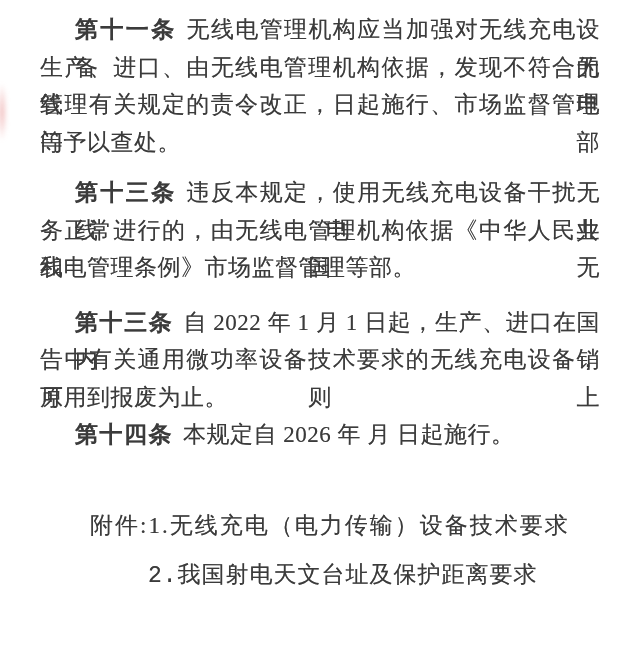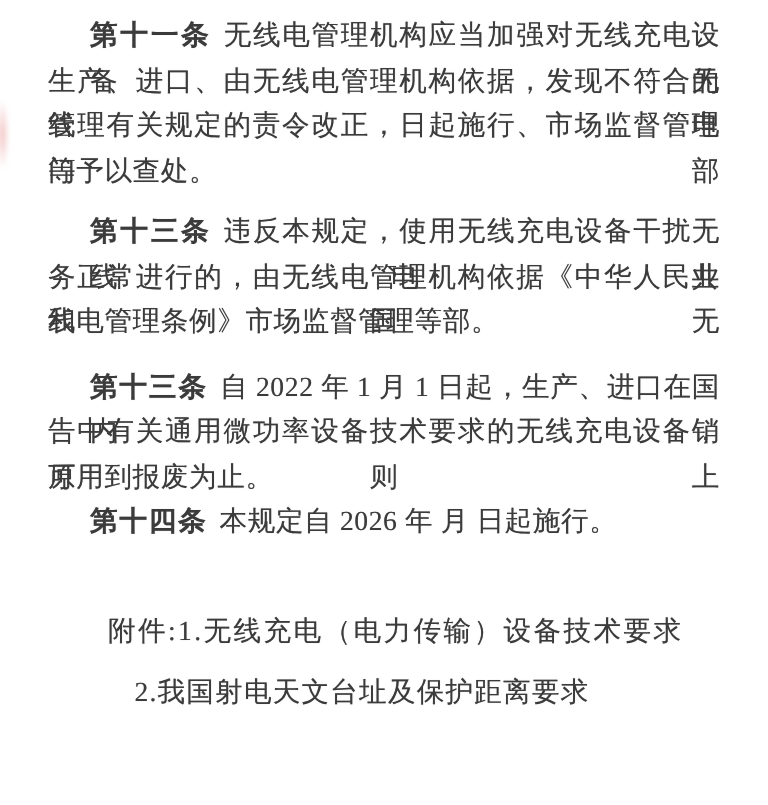--- a/index.html
+++ b/index.html
@@ -43,22 +43,23 @@
     margin-right: 10px;
     letter-spacing: 1.5px;
   }
   .attach-1 {
     margin-top: 53px;
     margin-left: 50px;
     letter-spacing: 2px;
   }
   .attach-2 {
     margin-top: 14px;
-    margin-left: 72px;
+    margin-left: 108px;
     letter-spacing: 1px;
+    font-family: Liberation Mono, monospace;
   }
   .scan-artifact {
     position: absolute;
     left: -3px;
     top: 84px;
     width: 10px;
     height: 56px;
     background: radial-gradient(ellipse at center, rgba(231,140,140,0.55), rgba(231,140,140,0) 75%);
     filter: blur(2px);
     pointer-events: none;

